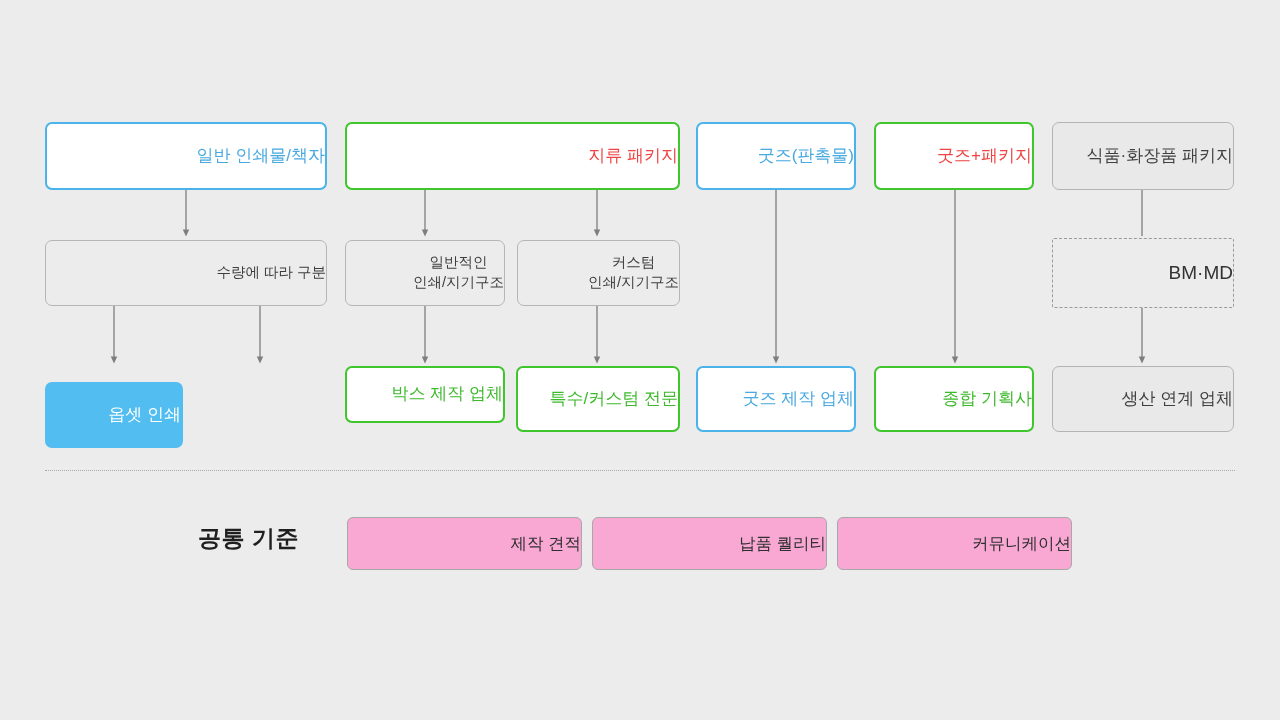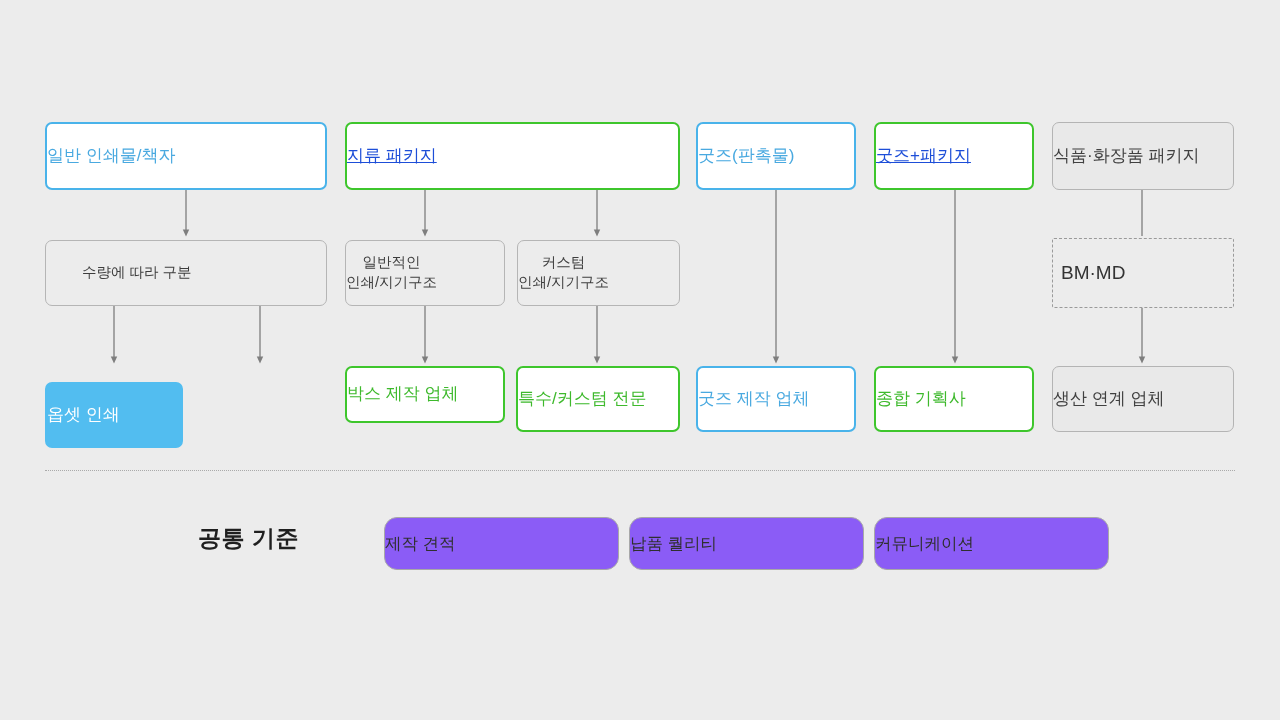--- a/index.html
+++ b/index.html
@@ -18,35 +18,35 @@
     position: absolute;
     left: 0; top: 0;
     width: 1280px;
     height: 720px;
   }
   .box {
     position: absolute;
     box-sizing: border-box;
     display: flex;
     align-items: center;
-    justify-content: flex-start;
+    justify-content: flex-end;
     text-align: center;
     border-radius: 7px;
     line-height: 1.35;
     white-space: pre-line;
   }
   
   .cat {
     background: #ffffff;
     border: 2px solid #b9b9b9;
     font-size: 17px;
     color: #3a3a3a;
   }
   .cat.blue   { border-color: #49b3ea; color: #49a9e0; }
-  .cat.green  { border-color: #3ec62c; color: #1d4ed8; text-decoration: underline; }
+  .cat.green  { border-color: #3ec62c; color: #ef4444; }
   .cat.gray   { border: 1.6px solid #b4b4b4; background: #e9e9e9; color: #414141; }
 
   
   .mid {
     background: #ececec;
     border: 1.4px solid #b5b5b5;
     font-size: 14.5px;
     color: #3d3d3d;
   }
   .mid.dashed {
@@ -68,26 +68,25 @@
   .res.green { border-color: #3ec62c; color: #3eb92c; }
   .res.gray  { border: 1.6px solid #b4b4b4; background: #e9e9e9; color: #404040; }
   .res.filled {
     background: #52bdf0;
     border-color: #52bdf0;
     color: #ffffff;
   }
 
   
   .crit {
-    background: #8b5cf6;
+    background: #f9a8d4;
     border: 1.4px solid #a8a8a8;
-    border-radius: 13px;
+    border-radius: 6px;
     font-size: 16.5px;
     color: #2f2f2f;
-    margin-left: 37px;
   }
   #criteria-label {
     position: absolute;
     left: 198px;
     top: 523px;
     font-size: 23px;
     font-weight: bold;
     color: #1f1f1f;
     letter-spacing: 0.5px;
   }

